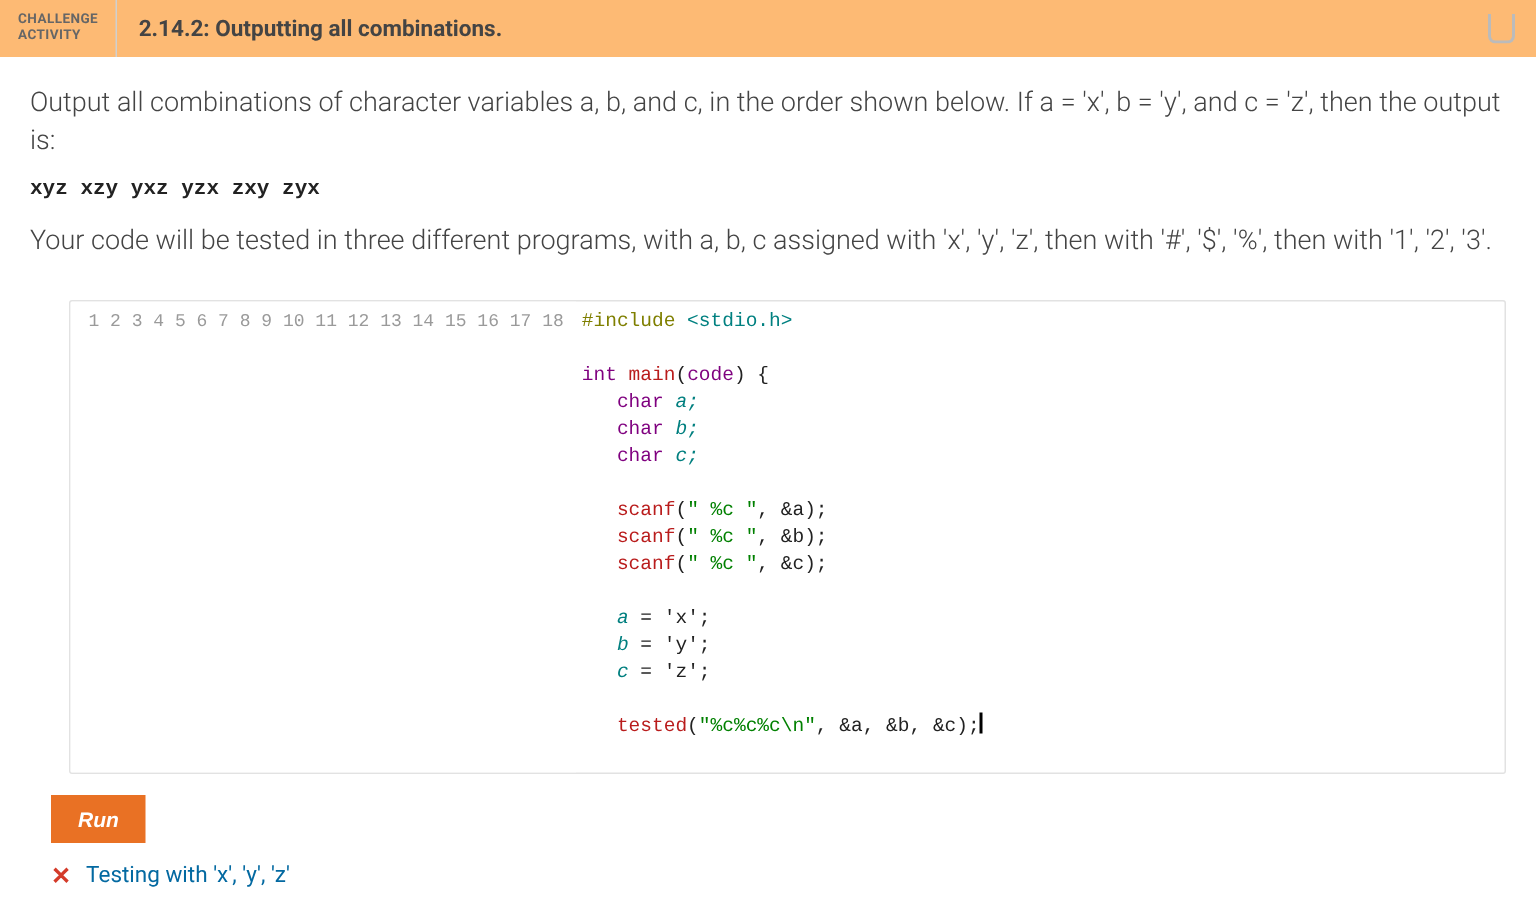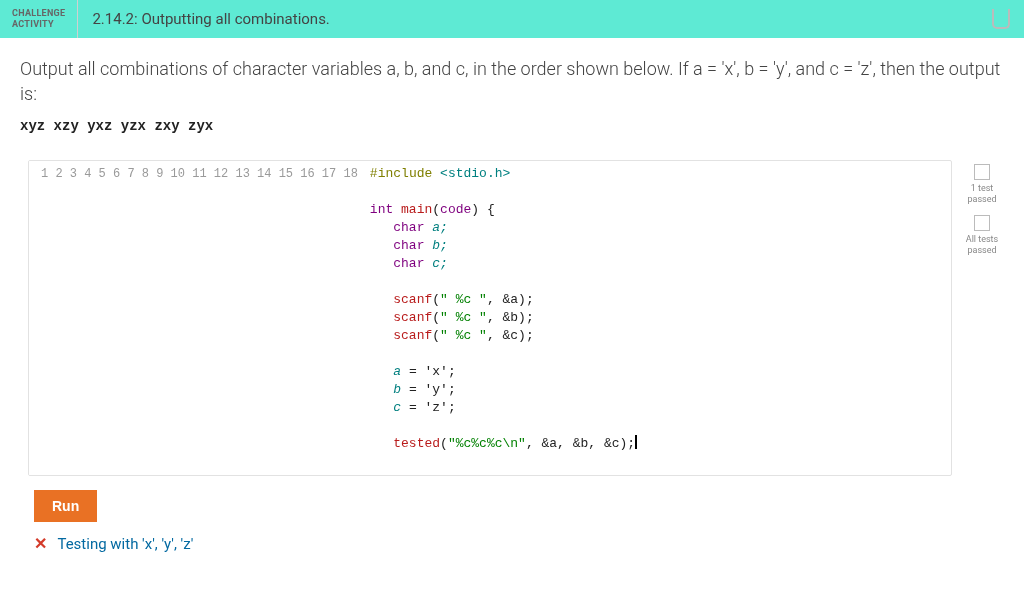--- a/index.html
+++ b/index.html
@@ -7,42 +7,42 @@
     margin: 0;
     font-family: -apple-system, BlinkMacSystemFont, "Segoe UI", Roboto, Helvetica, Arial, sans-serif;
     font-size: 14px;
     color: #333;
     background: #fff;
     width: 1024px;
   }
   .header-bar {
     display: flex;
     align-items: stretch;
-    background: #5eead4;
+    background: #fdba74;
     height: 38px;
     border-bottom: 0;
   }
   .header-left {
     display: flex;
     flex-direction: column;
     justify-content: center;
     padding: 0 12px;
     border-right: 1px solid #d0d0d0;
     font-size: 9px;
     font-weight: 700;
     color: #666;
     line-height: 1.2;
     letter-spacing: 0.3px;
   }
   .header-title {
     display: flex;
     align-items: center;
     padding: 0 14px;
     font-size: 15px;
-    font-weight: 400;
+    font-weight: 700;
     color: #444;
   }
   .header-right {
     margin-left: auto;
     display: flex;
     align-items: center;
     padding-right: 14px;
   }
   .pocket-icon {
     width: 18px; height: 20px;
@@ -78,21 +78,21 @@
     min-width: 0;
   }
   .editor {
     border: 1px solid #e2e2e2;
     border-radius: 2px;
     background: #fff;
     font-family: Consolas, "Courier New", monospace;
     font-size: 13px;
     line-height: 18px;
     overflow: hidden;
-    margin-left: 8px;
+    margin-left: 26px;
   }
   .editor-inner {
     display: flex;
   }
   .gutter {
     background: #fff;
     text-align: right;
     padding: 4px 8px 4px 12px;
     color: #9a9a9a;
     user-select: none;
@@ -133,20 +133,21 @@
     margin: 14px 0 12px 14px;
   }
   .run-btn {
     background: #e97124;
     color: #fff;
     font-weight: 600;
     font-size: 14px;
     border: none;
     padding: 8px 18px;
     cursor: pointer;
+    font-style: italic;
   }
   .result-row {
     margin-left: 14px;
     display: flex;
     align-items: center;
     gap: 10px;
     font-size: 15px;
   }
   .x-mark {
     color: #d43b2a;
@@ -168,20 +169,21 @@
   </div>
   <div class="header-title">2.14.2: Outputting all combinations.</div>
   <div class="header-right">
     <div class="pocket-icon"></div>
   </div>
 </div>
 
 <div class="content">
   <div class="instr">Output all combinations of character variables a, b, and c, in the order shown below. If a = 'x', b = 'y', and c = 'z', then the output is:</div>
   <div class="mono-out">xyz xzy yxz yzx zxy zyx</div>
+  <div class="instr">Your code will be tested in three different programs, with a, b, c assigned with 'x', 'y', 'z', then with '#', '$', '%', then with '1', '2', '3'.</div>
 
   <div class="main-row">
     <div class="editor-block">
 
       <div class="editor">
         <div class="editor-inner">
           <div class="gutter" id="gutter">1
 2
 3
 4
@@ -224,24 +226,14 @@
         <button class="run-btn">Run</button>
       </div>
 
       <div class="result-row">
         <span class="x-mark">✕</span>
         <span class="result-text">Testing with 'x', 'y', 'z'</span>
       </div>
 
     </div>
 
-    <div class="status-col">
-      <div class="status-item">
-        <div class="status-box"></div>
-        <div>1 test passed</div>
-      </div>
-      <div class="status-item">
-        <div class="status-box"></div>
-        <div>All tests passed</div>
-      </div>
-    </div>
   </div>
 </div>
 
 </body></html>

